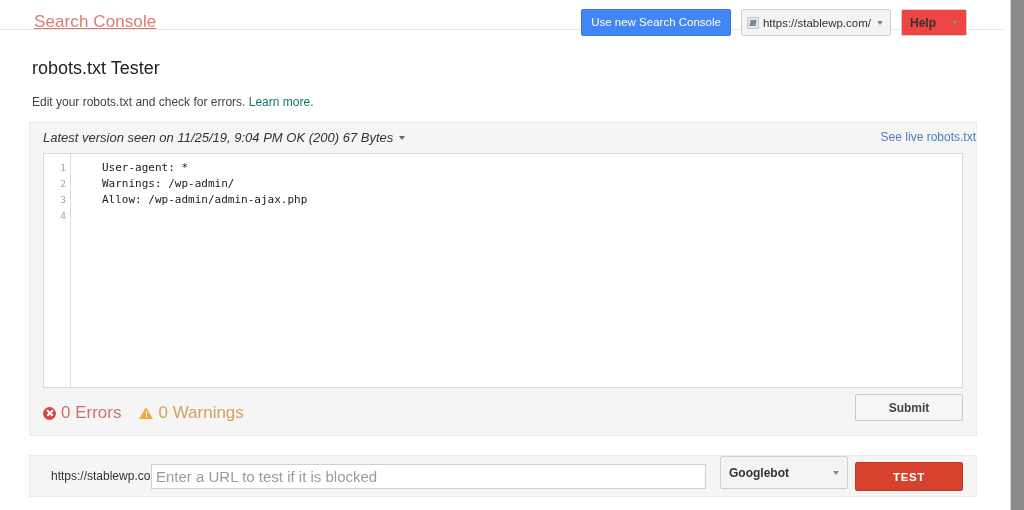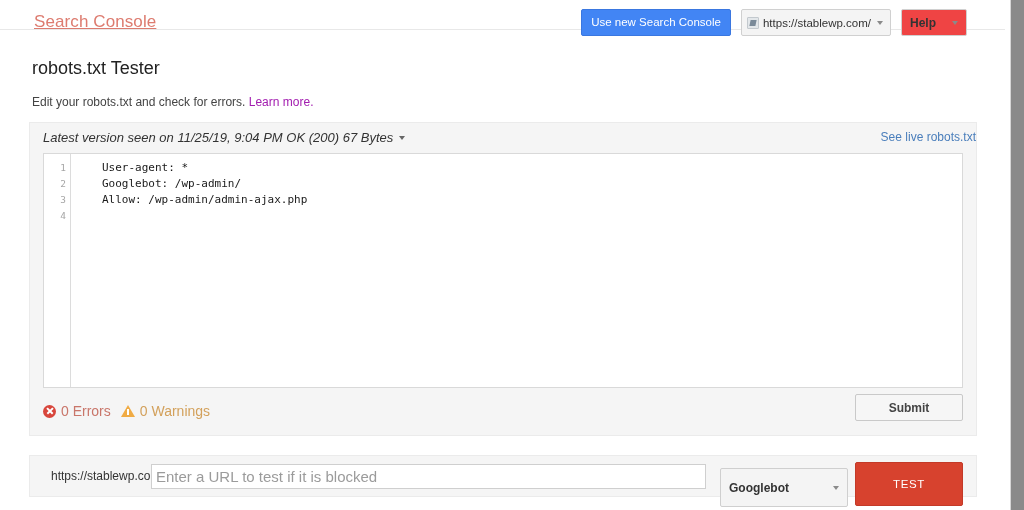--- a/index.html
+++ b/index.html
@@ -155,21 +155,21 @@
     margin: 0;
   }
   .subtitle {
     position: absolute;
     left: 32px;
     top: 95px;
     font-size: 12px;
     color: #444;
   }
   .subtitle a {
-    color: #a21caf;
+    color: #0f766e;
     text-decoration: none;
   }
 
   
   .panel {
     position: absolute;
     left: 29px;
     top: 122px;
     width: 948px;
     background: #f5f5f5;
@@ -258,22 +258,22 @@
   .status-bar {
     position: relative;
     height: 47px;
   }
   .status-msgs {
     position: absolute;
     left: 13px;
     top: 15px;
     display: flex;
     align-items: flex-end;
-    gap: 10px;
-    font-size: 14px;
+    gap: 18px;
+    font-size: 17px;
   }
   .msg {
     display: flex;
     align-items: center;
     gap: 5px;
   }
   .err-text { color: #c9766a; }
   .warn-text { color: #d3a15c; }
   .ico-err {
     width: 13px;
@@ -361,47 +361,47 @@
     font-family: "Liberation Sans", sans-serif;
     font-size: 15px;
     color: #333;
     padding: 0 4px;
     outline: none;
   }
   .test-input::placeholder { color: #9b9b9b; }
   .test-select {
     position: absolute;
     left: 690px;
-    top: 12px;
+    top: 0;
     width: 128px;
-    height: 39px;
+    height: 33px;
     background: #f4f4f4;
     border: 1px solid #cfcfcf;
     border-radius: 2px;
     box-sizing: border-box;
     display: flex;
     align-items: center;
     padding: 0 8px;
     font-size: 12px;
     font-weight: bold;
     color: #333;
   }
   .test-select .caret { margin-left: auto; }
   .btn-test {
     position: absolute;
     left: 825px;
     top: 6px;
     width: 108px;
-    height: 44px;
+    height: 29px;
     background: #d7422e;
     border: 1px solid #c33a28;
     border-radius: 2px;
     color: #ffffff;
     font-size: 11.5px;
-    font-weight: normal;
+    font-weight: bold;
     letter-spacing: .6px;
     display: flex;
     align-items: center;
     justify-content: center;
     box-sizing: border-box;
   }
 </style>
 </head>
 <body>
 
@@ -444,21 +444,21 @@
 
     <div class="editor">
       <div class="gutter">
         <div>1</div>
         <div>2</div>
         <div>3</div>
         <div>4</div>
       </div>
       <div class="code">
         <div>User-agent: *</div>
-        <div>Googlebot: /wp-admin/</div>
+        <div>Warnings: /wp-admin/</div>
         <div>Allow: /wp-admin/admin-ajax.php</div>
         <div></div>
       </div>
     </div>
 
     <div class="status-bar">
       <div class="status-msgs">
         <div class="msg">
           <span class="ico-err"></span>
           <span class="err-text">0 Errors</span>

